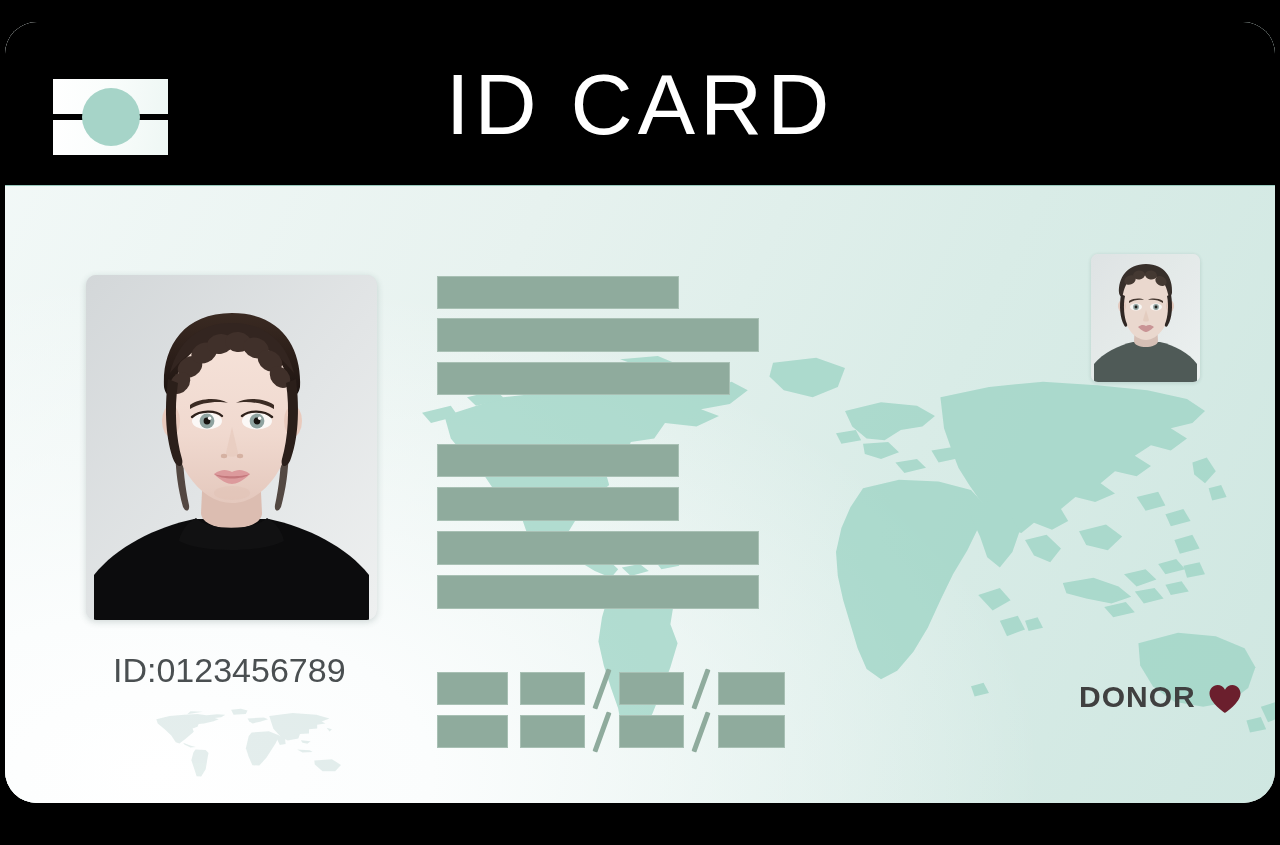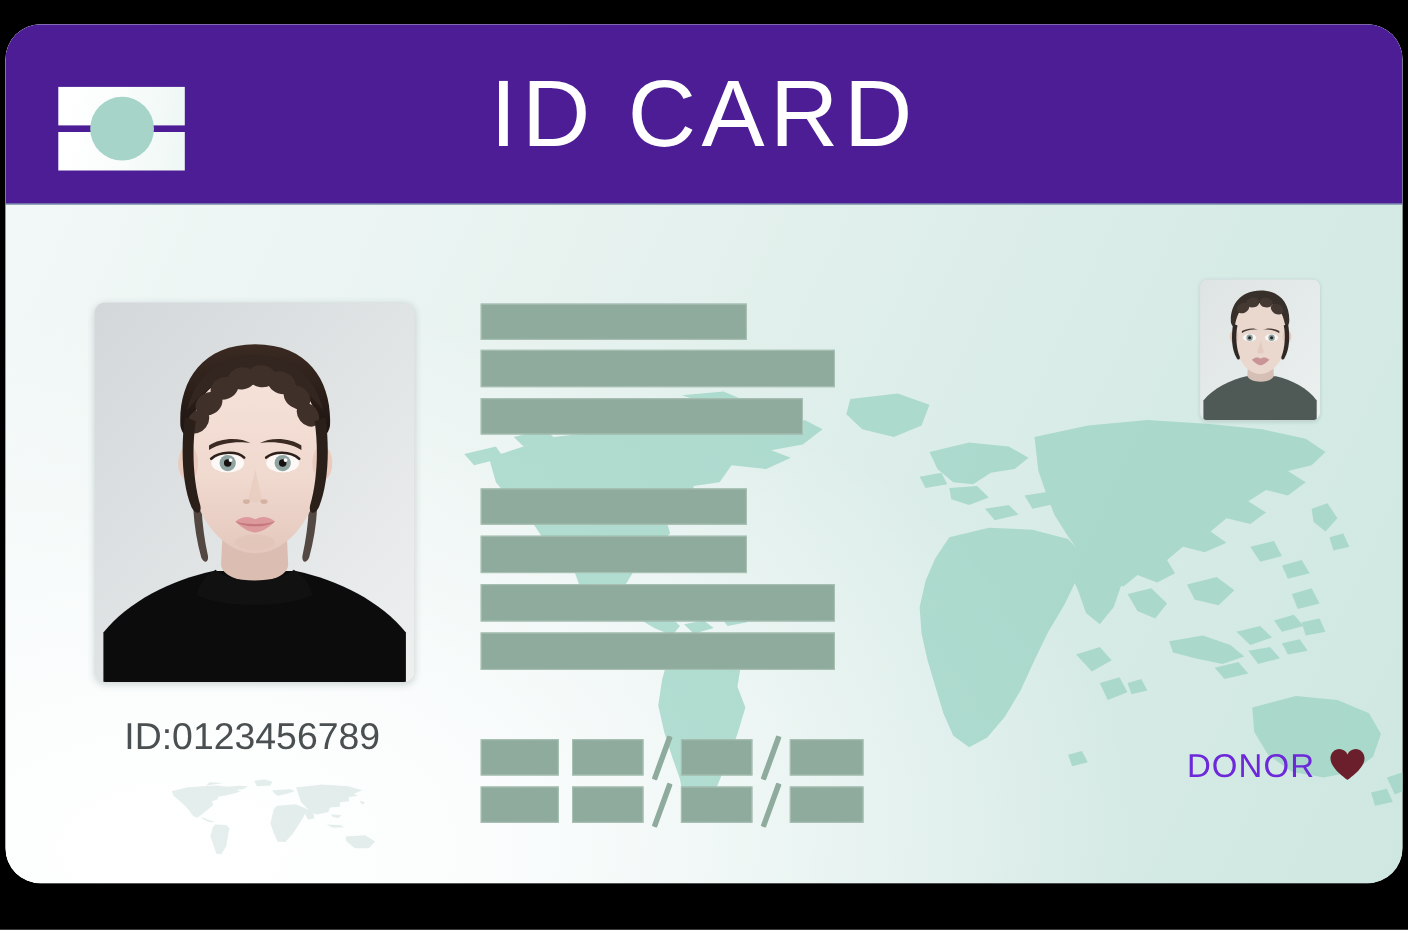--- a/index.html
+++ b/index.html
@@ -37,21 +37,21 @@
       linear-gradient(115deg, #f3f9f8 0%, #e7f2ef 38%, #d9ece7 68%, #cfe7e1 100%);
   }
 
   
   #card-header {
     position: absolute;
     left: 0;
     top: 0;
     width: 100%;
     height: 163px;
-    background: #4c1d95;
+    background: #000000;
     border-bottom: 1px solid #98c8bc;
   }
 
   #header-logo {
     position: absolute;
     left: 48px;
     top: 57px;
     width: 115px;
     height: 76px;
   }
@@ -189,26 +189,27 @@
     border-radius: 1px;
   }
   .date-gap { width: 12px; height: 1px; }
 
   
   #donor-badge {
     position: absolute;
     left: 1074px;
     top: 658px;
     display: flex;
-    align-items: flex-start;
+    align-items: flex-end;
     gap: 12px;
-    color: #6d28d9;
+    color: #404040;
     font-size: 30px;
     letter-spacing: 1px;
     white-space: pre;
+    font-weight: bold;
   }
   #donor-heart { display: block; }
 </style>
 </head>
 <body>
 
 <div id="card-root">
 
   <div id="card-body-bg"></div>
 

